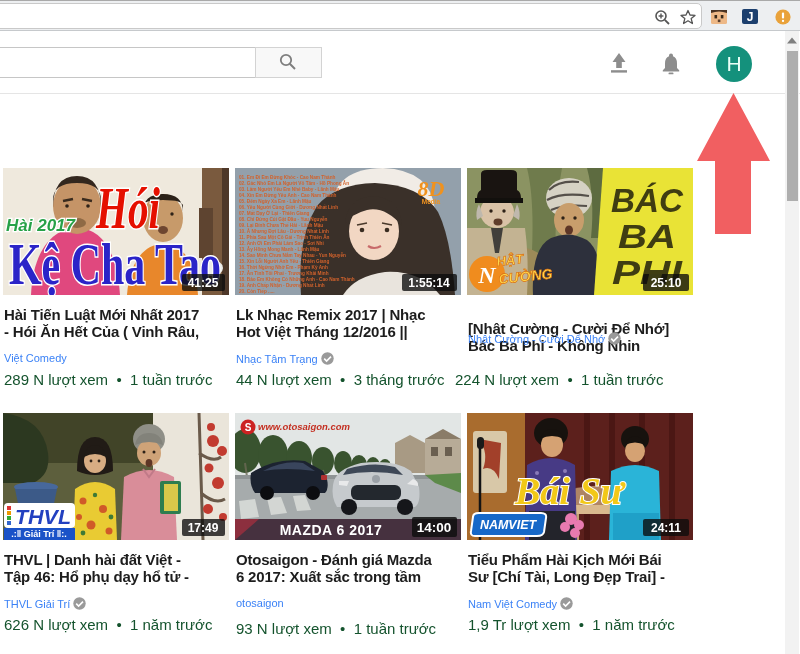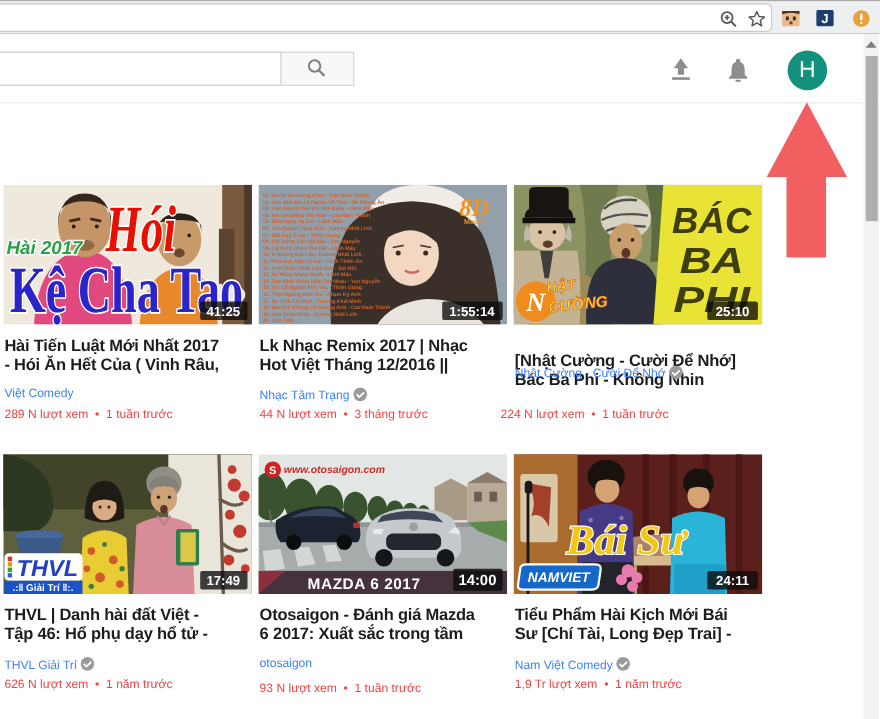--- a/index.html
+++ b/index.html
@@ -13,21 +13,21 @@
 #sinput{position:absolute;left:-20px;top:16px;width:276px;height:31px;background:#fff;border:1px solid #c6c6c6}
 #sbtn{position:absolute;left:255px;top:16px;width:67px;height:31px;background:#f8f8f8;border:1px solid #d3d3d3}
 #avatar{position:absolute;left:716px;top:15px;width:36px;height:36px;border-radius:50%;background:#14917c;color:#eafff7;font-size:21px;text-align:center;line-height:36px}
 
 #sbar{position:absolute;left:785px;top:31px;width:14px;height:623px;background:#f2f2f2}
 #sthumb{position:absolute;left:787px;top:51px;width:11px;height:150px;background:#aeaeae}
 
 .thumb{position:absolute;width:226px;height:127px}
 .title{position:absolute;width:226px;font-size:15px;font-weight:bold;color:#1d1d1d;line-height:17px;letter-spacing:-0.2px}
 .chan{position:absolute;width:226px;font-size:11px;color:#3b82f6}
-.meta{position:absolute;width:230px;font-size:11px;color:#ef4444}
+.meta{position:absolute;width:230px;font-size:15px;color:#14532d}
 .chk{display:inline-block;vertical-align:-2px}
 </style>
 </head>
 <body>
 
 <div id="chrome">
   <div id="omni"></div>
 
   <svg class="abs" style="left:654px;top:8px" width="17" height="17" viewBox="0 0 17 17">
     <circle cx="7" cy="7" r="5" fill="none" stroke="#555" stroke-width="1.6"></circle>

